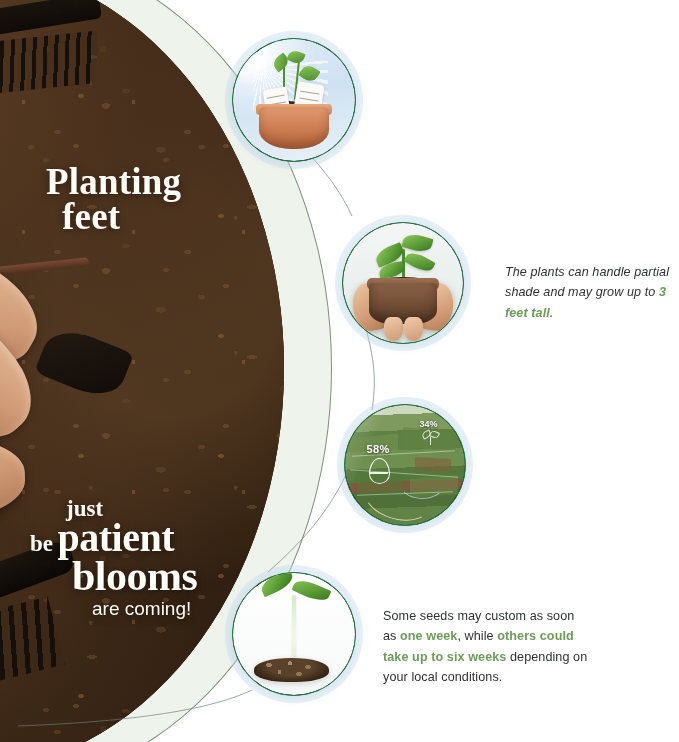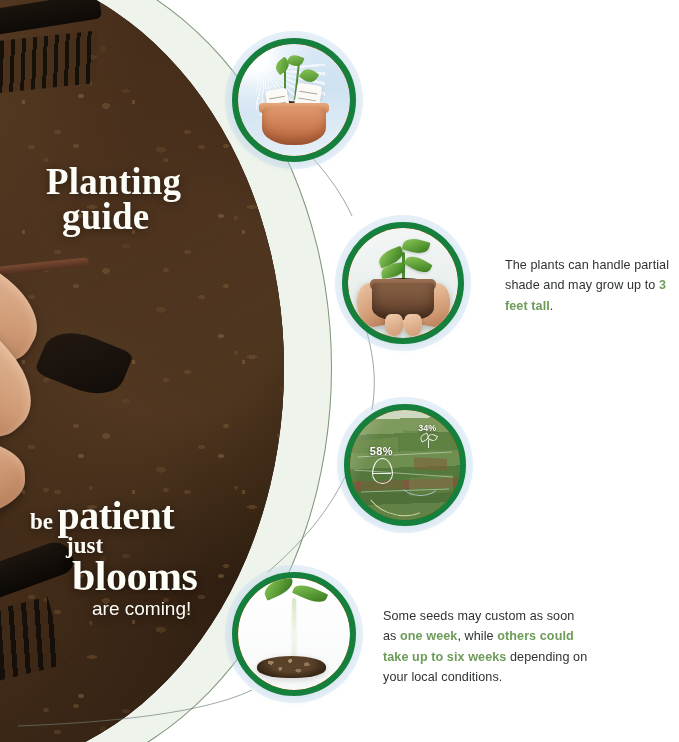--- a/index.html
+++ b/index.html
@@ -160,22 +160,22 @@
   .tg-patient { font-family:"Liberation Serif", serif; font-weight:700; font-size:40px; letter-spacing:-.5px; }
   .tg-blooms { font-family:"Liberation Serif", serif; font-weight:700; font-size:42px; padding-left:42px; display:block; line-height:.95; letter-spacing:-.5px; }
   .tg-coming { font-family:"Liberation Sans", sans-serif; font-weight:400; font-size:19px; padding-left:62px; display:block; line-height:1.3; }
 
   
   .connector { position:absolute; inset:0; z-index:5; pointer-events:none; }
 
   
   .node {
     position:absolute; border-radius:50%; z-index:7;
-    background:#a16207;
-    border:6px solid #15803d;
+    background:#000000;
+    border:1px solid #15803d;
     box-shadow:0 0 0 7px rgba(196,219,238,.42), 0 2px 10px rgba(90,120,150,.18);
     overflow:hidden;
   }
   .node-inner { position:absolute; inset:0; border-radius:50%; overflow:hidden; }
 
   .node1 { left:232px; top:38px;  width:124px; height:124px; }
   .node2 { left:342px; top:222px; width:122px; height:122px; }
   .node3 { left:344px; top:404px; width:122px; height:122px; }
   .node4 { left:232px; top:572px; width:124px; height:124px; }
 
@@ -304,21 +304,21 @@
 
   
   .copy {
     position:absolute; z-index:6;
     color:#2e3330;
     font-size:12.6px; line-height:1.62;
     letter-spacing:.08px;
   }
   .copy b { color:#6d9c5a; font-weight:700; }
   .c1 { left:385px; top:72px;  width:210px; }
-  .c2 { left:505px; top:255px; width:168px; }
+  .c2 { left:505px; top:262px; width:168px;font-style:italic; }
   .c3 { left:505px; top:422px; width:172px; }
   .c4 { left:383px; top:606px; width:206px; }
 </style>
 </head>
 <body>
 
 <div class="page">
 
   <div class="mint-band"></div>
   <div class="mint-band-inner"></div>
@@ -341,29 +341,29 @@
       <div class="finger f1"></div>
       <div class="finger f2"></div>
       <div class="finger f3"></div>
 
       <div class="finger f5"></div>
     </div>
   </div>
 
   <div class="headline">
     <span>Planting</span>
-    <span class="l2">guide</span>
+    <span class="l2">feet</span>
   </div>
 
   <div class="tagline">
+    <span class="tg-row tg-just">just</span>
     <span class="tg-row tg-r2">
       <span class="tg-be">be</span>
       <span class="tg-patient">patient</span>
     </span>
-    <span class="tg-row tg-just">just</span>
     <span class="tg-blooms">blooms</span>
     <span class="tg-coming">are coming!</span>
   </div>
 
   <svg class="connector" width="679" height="742" viewBox="0 0 679 742">
     <path d="M 238 92 C 286 128, 330 168, 352 216
              M 358 300 C 372 348, 378 372, 372 410
              M 350 466 C 330 512, 300 544, 268 572
              M 252 690 C 206 712, 120 722, 18 726" fill="none" stroke="#6b7f75" stroke-width="0.9" opacity=".75"></path>
   </svg>

